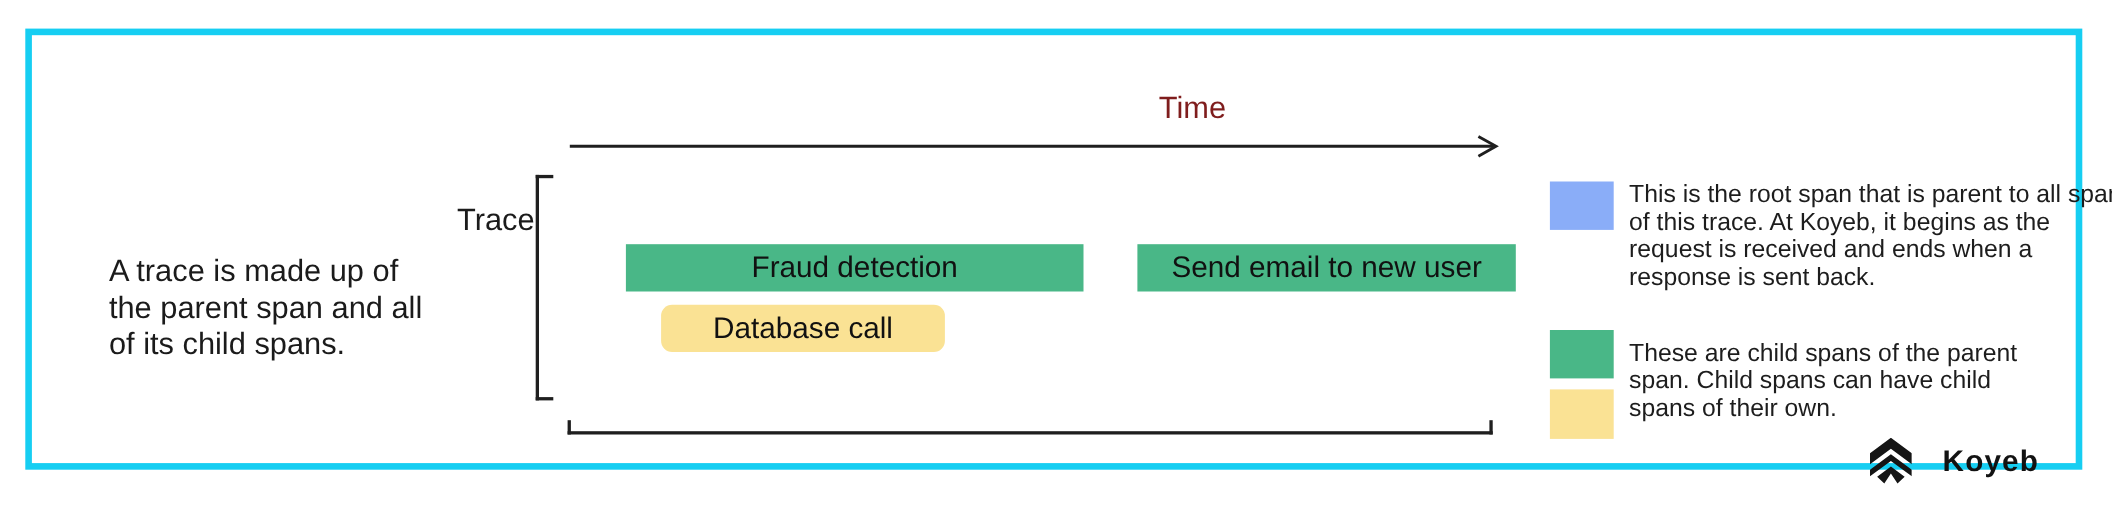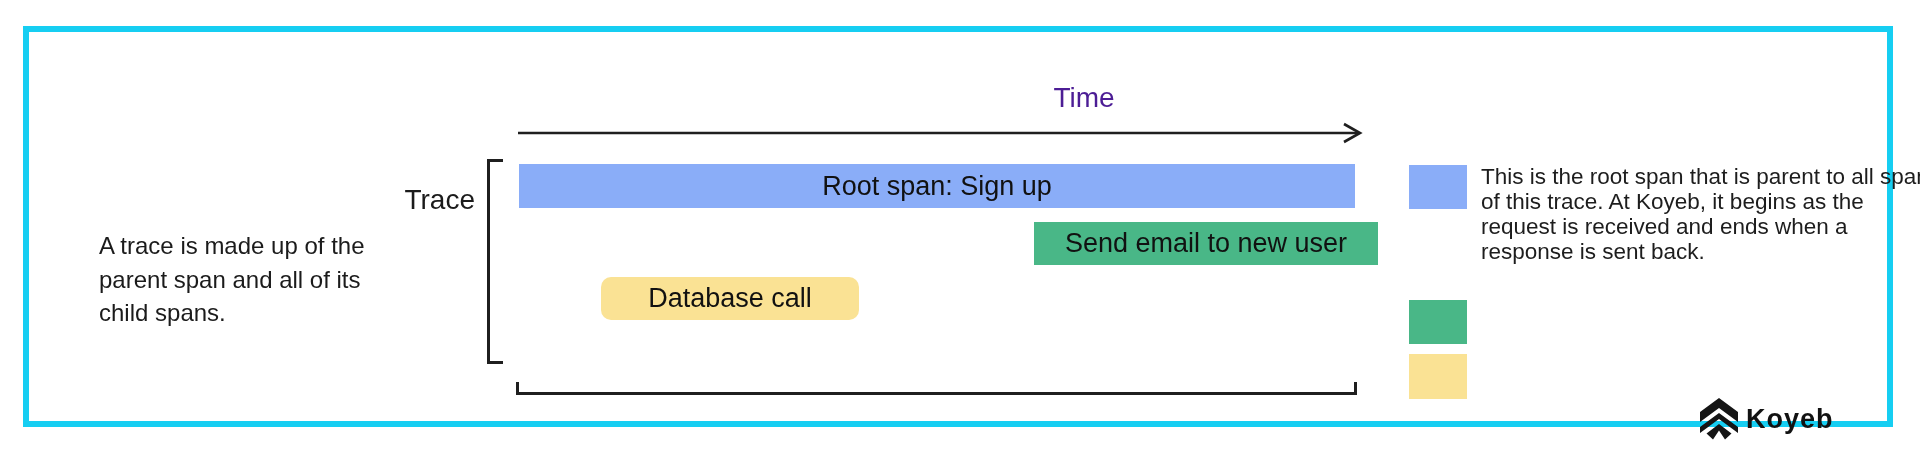--- a/index.html
+++ b/index.html
@@ -8,31 +8,31 @@
 
   .frame {
     position: absolute; left: 23px; top: 26px; width: 1870px; height: 401px;
     border: 6px solid #16cef2; background: #ffffff;
   }
 
   .abs { position: absolute; }
 
   .intro {
     left: 70px; top: 197px; width: 288px;
-    font-size: 24px; line-height: 33.5px; color: #1b1b1b;
+    font-size: 28px; line-height: 33.5px; color: #1b1b1b;
   }
 
   .time-label {
     left: 1005px; top: 50px; width: 100px; text-align: center;
-    font-size: 28px; color: #4c1d95;
+    font-size: 28px; color: #7f1d1d;
   }
   .time-arrow { left: 487px; top: 90px; width: 850px; height: 22px; }
 
   .trace-label {
-    left: 301px; top: 152px; width: 145px; text-align: right;
+    left: 312px; top: 152px; width: 145px; text-align: right;
     font-size: 28px; color: #1b1b1b;
   }
   .trace-bracket {
     left: 458px; top: 127px; width: 16px; height: 205px;
     border-left: 3px solid #1f1f1f;
     border-top: 3px solid #1f1f1f;
     border-bottom: 3px solid #1f1f1f;
   }
 
   .bar {
@@ -59,57 +59,58 @@
   .swatch-root  { left: 1380px; top: 133px; }
   .swatch-child1{ left: 1380px; top: 268px; }
   .swatch-child2{ left: 1380px; top: 322px; height: 45px; }
 
   .legend-text {
     font-size: 22.5px; line-height: 25px; color: #1d1d1d;
   }
   .legend-root  { left: 1452px; top: 132px; width: 462px; }
   .legend-child { left: 1452px; top: 276px; width: 388px; }
 
-  .brand { left: 1671px; top: 366px; display: flex; align-items: center; gap: 8px; }
+  .brand { left: 1671px; top: 366px; display: flex; align-items: center; gap: 28px; }
   .brand-mark { width: 38px; height: 42px; }
   .brand-name { font-size: 27px; font-weight: bold; color: #121212; letter-spacing: 1px; }
 </style>
 </head>
 <body>
 
 <div class="frame">
 
   <div class="abs intro">A trace is made up of the parent span and all of its child spans.</div>
 
   <div class="abs time-label">Time</div>
   <svg class="abs time-arrow" viewBox="0 0 850 22">
     <line x1="2" y1="11" x2="842" y2="11" stroke="#1f1f1f" stroke-width="2.6"></line>
     <polyline points="828,2 844,11 828,20" fill="none" stroke="#1f1f1f" stroke-width="2.6"></polyline>
   </svg>
 
   <div class="abs trace-label">Trace</div>
   <div class="abs trace-bracket"></div>
 
-  <div class="abs bar bar-root" style="background-color: rgb(138, 173, 248);">
-    <span>Root span: Sign up</span>
+  <div class="abs bar bar-fraud" style="background-color: rgb(73, 183, 135);">
+    <span>Fraud detection</span>
   </div>
   <div class="abs bar bar-email" style="background-color: rgb(73, 183, 135);">
     <span>Send email to new user</span>
   </div>
   <div class="abs bar bar-database" style="background-color: rgb(250, 226, 148); border-radius: 10px;">
     <span>Database call</span>
   </div>
 
   <div class="abs spans-bracket"></div>
 
   <div class="abs swatch swatch-root" style="background-color: rgb(138, 173, 248);"></div>
   <div class="abs legend-text legend-root">This is the root span that is parent to all spans of this trace. At Koyeb, it begins as the request is received and ends when a response is sent back.</div>
 
   <div class="abs swatch swatch-child1" style="background-color: rgb(73, 183, 135);"></div>
   <div class="abs swatch swatch-child2" style="background-color: rgb(250, 226, 148);"></div>
+  <div class="abs legend-text legend-child">These are child spans of the parent span. Child spans can have child spans of their own.</div>
 
   <div class="abs brand">
     <svg class="brand-mark" viewBox="0 0 38 42">
       <polygon points="19,0 38,14 38,24 19,10 0,24 0,14" fill="#151515"></polygon>
       <polygon points="19,15 38,29 38,35 19,21 0,35 0,29" fill="#151515"></polygon>
       <polygon points="19,26 31.5,35.5 25,41.5 19,32.5 13,41.5 6.5,35.5" fill="#151515"></polygon>
     </svg>
     <span class="brand-name">Koyeb</span>
   </div>
 

